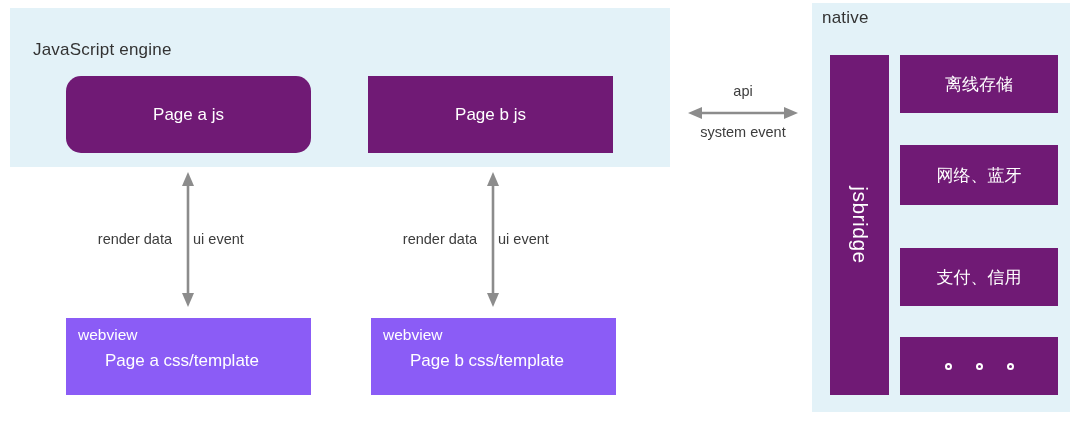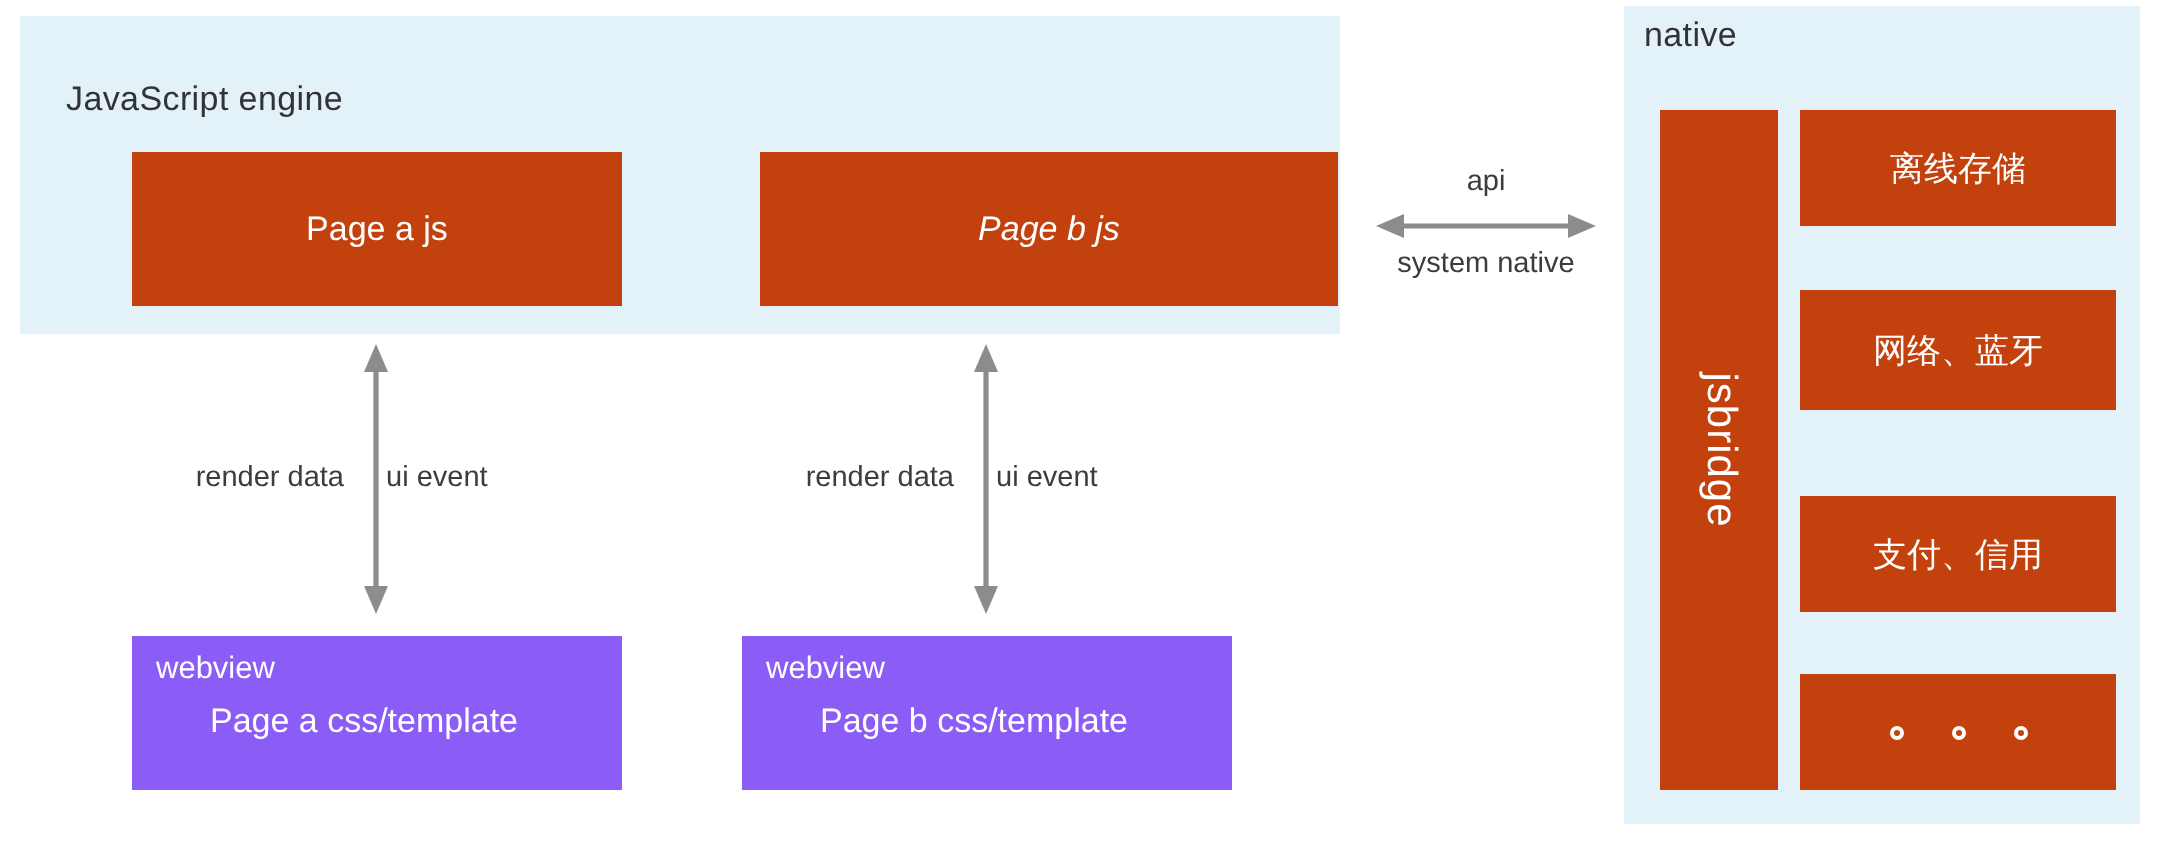--- a/index.html
+++ b/index.html
@@ -24,21 +24,21 @@
   .panel-title {
     position: absolute;
     font-size: 17px;
     color: #333333;
     letter-spacing: .2px;
     white-space: nowrap;
   }
 
   .blue-box {
     position: absolute;
-    background: #c2410c;
+    background: #701a75;
     color: #ffffff;
     box-sizing: border-box;
   }
 
   .blue-box.center {
     display: flex;
     align-items: center;
     justify-content: center;
     font-size: 17px;
   }
@@ -53,27 +53,27 @@
   #js-engine-title {
     left: 33px;
     top: 40px;
   }
 
   #page-a-js {
     left: 66px;
     top: 76px;
     width: 245px;
     height: 77px;
+    border-radius: 15px;
   }
   #page-b-js {
-    left: 380px;
+    left: 368px;
     top: 76px;
-    width: 289px;
-    height: 77px;
-    font-style: italic;
+    width: 245px;
+    height: 77px;
   }
 
   
   .v-arrow {
     position: absolute;
     width: 22px;
     height: 135px;
   }
   #v-arrow-a { left: 177px; top: 172px; }
   #v-arrow-b { left: 482px; top: 172px; }
@@ -253,21 +253,21 @@
 </div>
 
 <div id="api-label">api</div>
 <div id="h-arrow-wrap">
   <svg width="110" height="16" viewBox="0 0 110 16" xmlns="http://www.w3.org/2000/svg">
     <line x1="12" y1="8" x2="98" y2="8" stroke="#8c8c8c" stroke-width="2.6"></line>
     <polygon points="0,8 14,2 14,14" fill="#8c8c8c"></polygon>
     <polygon points="110,8 96,2 96,14" fill="#8c8c8c"></polygon>
   </svg>
 </div>
-<div id="system-event-label">system native</div>
+<div id="system-event-label">system event</div>
 
 <div class="panel" id="native-panel"></div>
 <div class="panel-title" id="native-title">native</div>
 
 <div class="blue-box" id="jsbridge-box">
   <span id="jsbridge-text">jsbridge</span>
 </div>
 
 <div class="blue-box center native-row" id="native-row-0">
   <span>离线存储</span>

